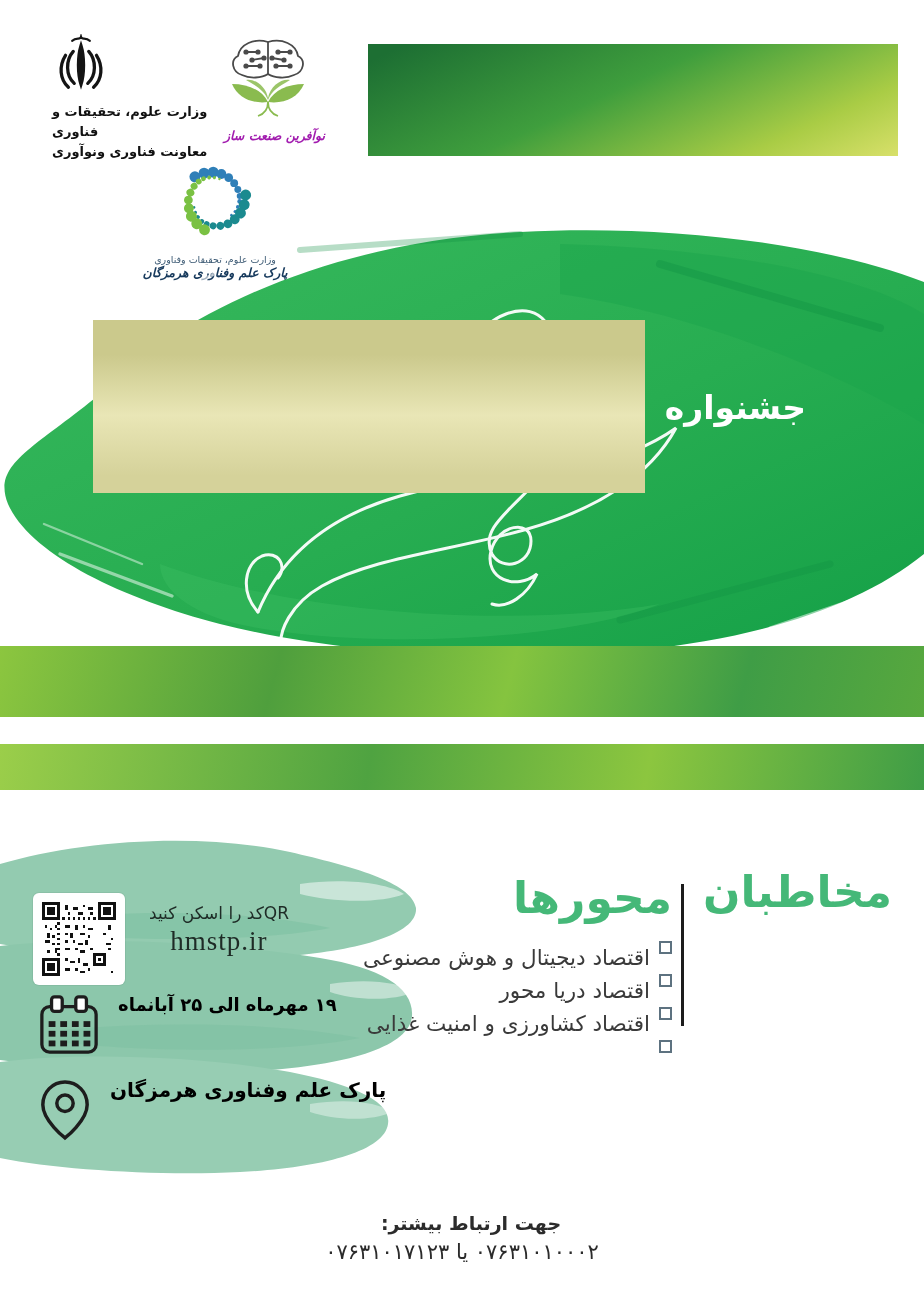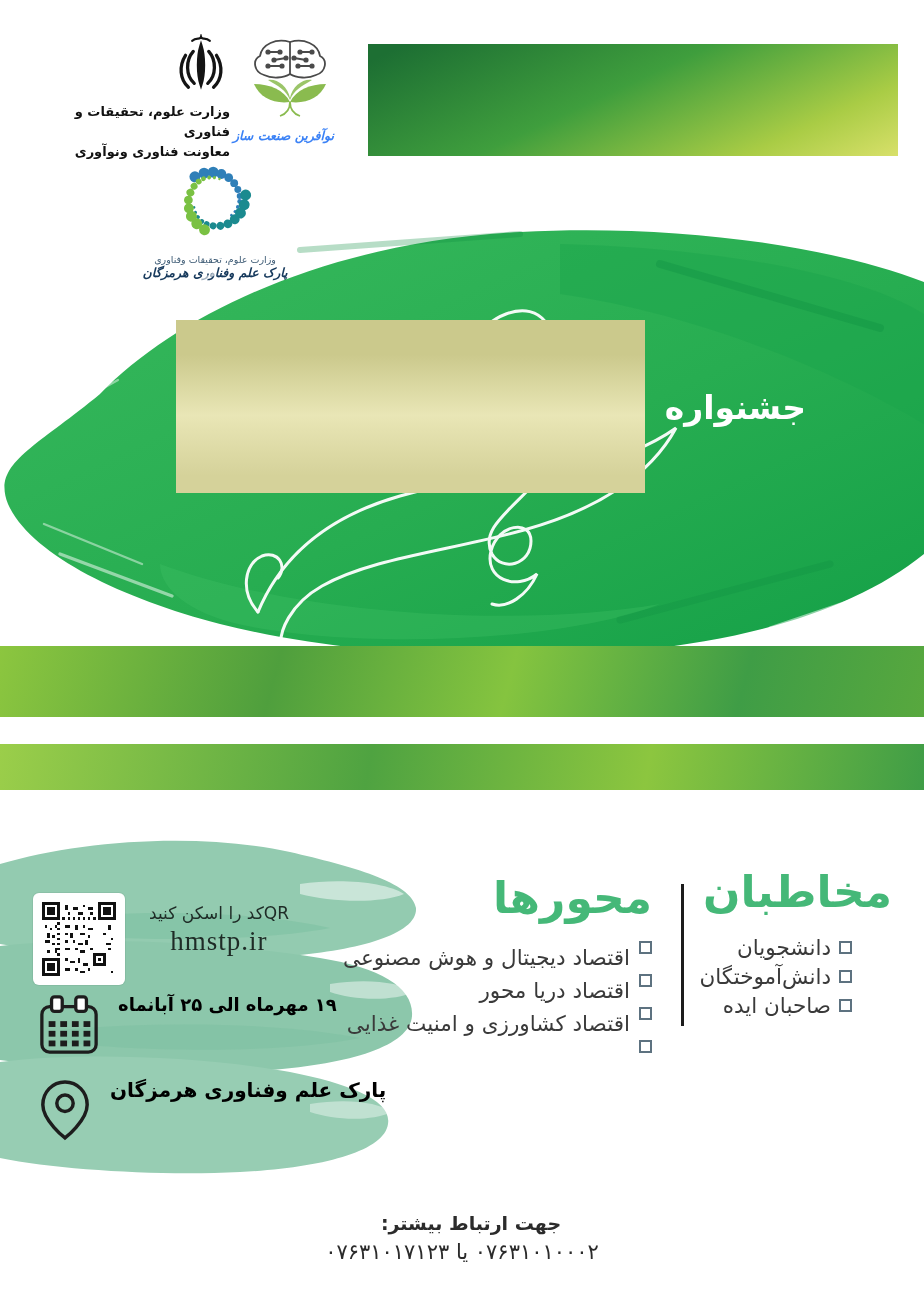--- a/index.html
+++ b/index.html
@@ -4,38 +4,38 @@
 <style>
   html,body{margin:0;padding:0;background:#fff;}
   .poster{position:relative;width:924px;height:1308px;background:#ffffff;overflow:hidden;
           font-family:"DejaVu Sans",sans-serif;}
   .abs{position:absolute;}
 
   
   .gtext{background-clip:text;-webkit-background-clip:text;-webkit-text-fill-color:transparent;}
 
   
-  .ministry{left:52px;top:34px;width:178px;text-align:right;color:#111;}
+  .ministry{left:52px;top:34px;width:178px;text-align:left;color:#111;}
   .ministry .lines{font-size:13px;font-weight:bold;line-height:1.55;margin-top:2px;}
-  .noafarin{left:224px;top:36px;width:110px;text-align:right;color:#3b82f6;}
+  .noafarin{left:224px;top:36px;width:110px;text-align:left;color:#a21caf;}
   .noafarin .cap{font-size:12.5px;font-weight:bold;font-style:italic;margin-top:2px;}
   .slogan{right:26px;top:44px;width:530px;height:112px;text-align:center;direction:rtl;
           font-size:47px;font-weight:bold;font-style:italic;white-space:nowrap;line-height:2.2;
           background:linear-gradient(155deg,#1d6f33 5%,#3f9e3d 45%,#a9cc45 80%,#d8e06a 100%);}
   .park{left:138px;top:164px;width:154px;text-align:center;}
   .park .l1{font-size:9.5px;color:#3c5a74;margin-top:2px;}
   .park .l2{font-size:12.5px;font-weight:bold;color:#16395c;font-style:italic;}
 
   
   .banner{left:0;top:224px;width:924px;height:432px;}
   .banner svg{position:absolute;left:0;top:0;}
   .banner-text{position:absolute;right:118px;top:96px;direction:rtl;display:flex;
                align-items:flex-start;gap:20px;z-index:3;}
   .festival-label{font-size:33px;font-weight:bold;color:#ffffff;margin-top:68px;}
-  .festival-name{font-size:138px;font-weight:normal;line-height:1.25;
+  .festival-name{font-size:138px;font-weight:bold;line-height:1.25;
                  background:linear-gradient(180deg,#cbc98c 20%,#e9e6b6 55%,#d5d29a 90%);}
 
   
   .main-title{left:0;right:0;top:646px;text-align:center;direction:rtl;
               font-size:60px;font-weight:800;white-space:nowrap;
               background:linear-gradient(105deg,#8cc63f 0%,#4f9f3d 30%,#85c43f 55%,#3f9d46 80%,#58a83e 100%);font-family:Liberation Serif, serif;}
   .sub-title{left:0;right:0;top:744px;text-align:center;direction:rtl;
              font-size:40px;font-weight:800;white-space:nowrap;
              background:linear-gradient(100deg,#9bce4a 0%,#4fa341 40%,#8cc63f 70%,#3f9d46 100%);}
 
@@ -47,21 +47,21 @@
   .qr-caption{font-size:17px;}
   .qr-url{font-family:"Liberation Serif","DejaVu Serif",serif;font-size:27px;letter-spacing:1px;margin-top:3px;}
   .info-row{display:flex;align-items:flex-start;gap:18px;color:#000000;}
   .date-row{left:38px;top:994px;}
   .date-row .txt{font-size:18px;font-weight:bold;direction:rtl;}
   .loc-row{left:38px;top:1078px;}
   .loc-row .txt{font-size:20px;font-weight:bold;direction:rtl;}
 
   
   .col-h{font-size:44px;font-weight:800;color:#45b878;text-align:right;direction:rtl;}
-  .topics{left:286px;top:872px;width:366px;direction:rtl;}
+  .topics{left:306px;top:872px;width:366px;direction:rtl;}
   .topics .col-h{padding-left:4px;}
   .topics ul{list-style:none;margin:18px 0 0;padding:0;}
   .topics li{display:flex;align-items:flex-start;gap:9px;justify-content:flex-start;
              font-size:21.5px;color:#3a3a3a;line-height:33px;}
   .audience{left:700px;top:866px;width:192px;direction:rtl;}
   .audience ul{list-style:none;margin:16px 0 0;padding:0 40px 0 0;}
   .audience li{display:flex;align-items:center;gap:8px;font-size:21.5px;color:#3a3a3a;line-height:29px;}
   .bullet{width:9px;height:9px;border:2px solid #5d7280;flex:0 0 auto;background:#fff;}
   .divider{left:681px;top:884px;width:3px;height:142px;background:#1c1c1c;}
 
@@ -302,34 +302,20 @@
       <li>
         <span class="bullet"></span>
         </li>
     </ul>
   </div>
 
   <div class="abs divider"></div>
 
   <div class="abs audience">
     <div class="col-h">مخاطبان</div>
-    <ul>
-      <li>
-        <span class="bullet"></span>
-        <span>دانشجویان</span>
-        </li>
-      <li>
-        <span class="bullet"></span>
-        <span>دانش‌آموختگان</span>
-        </li>
-      <li>
-        <span class="bullet"></span>
-        <span>صاحبان ایده</span>
-        </li>
-    </ul>
   </div>
 
   <div class="abs contact">
     <div class="lbl">جهت ارتباط بیشتر:</div>
     <div class="ph">۰۷۶۳۱۰۱۰۰۰۲ یا ۰۷۶۳۱۰۱۷۱۲۳</div>
   </div>
 
 </div>
 
 </body></html>

